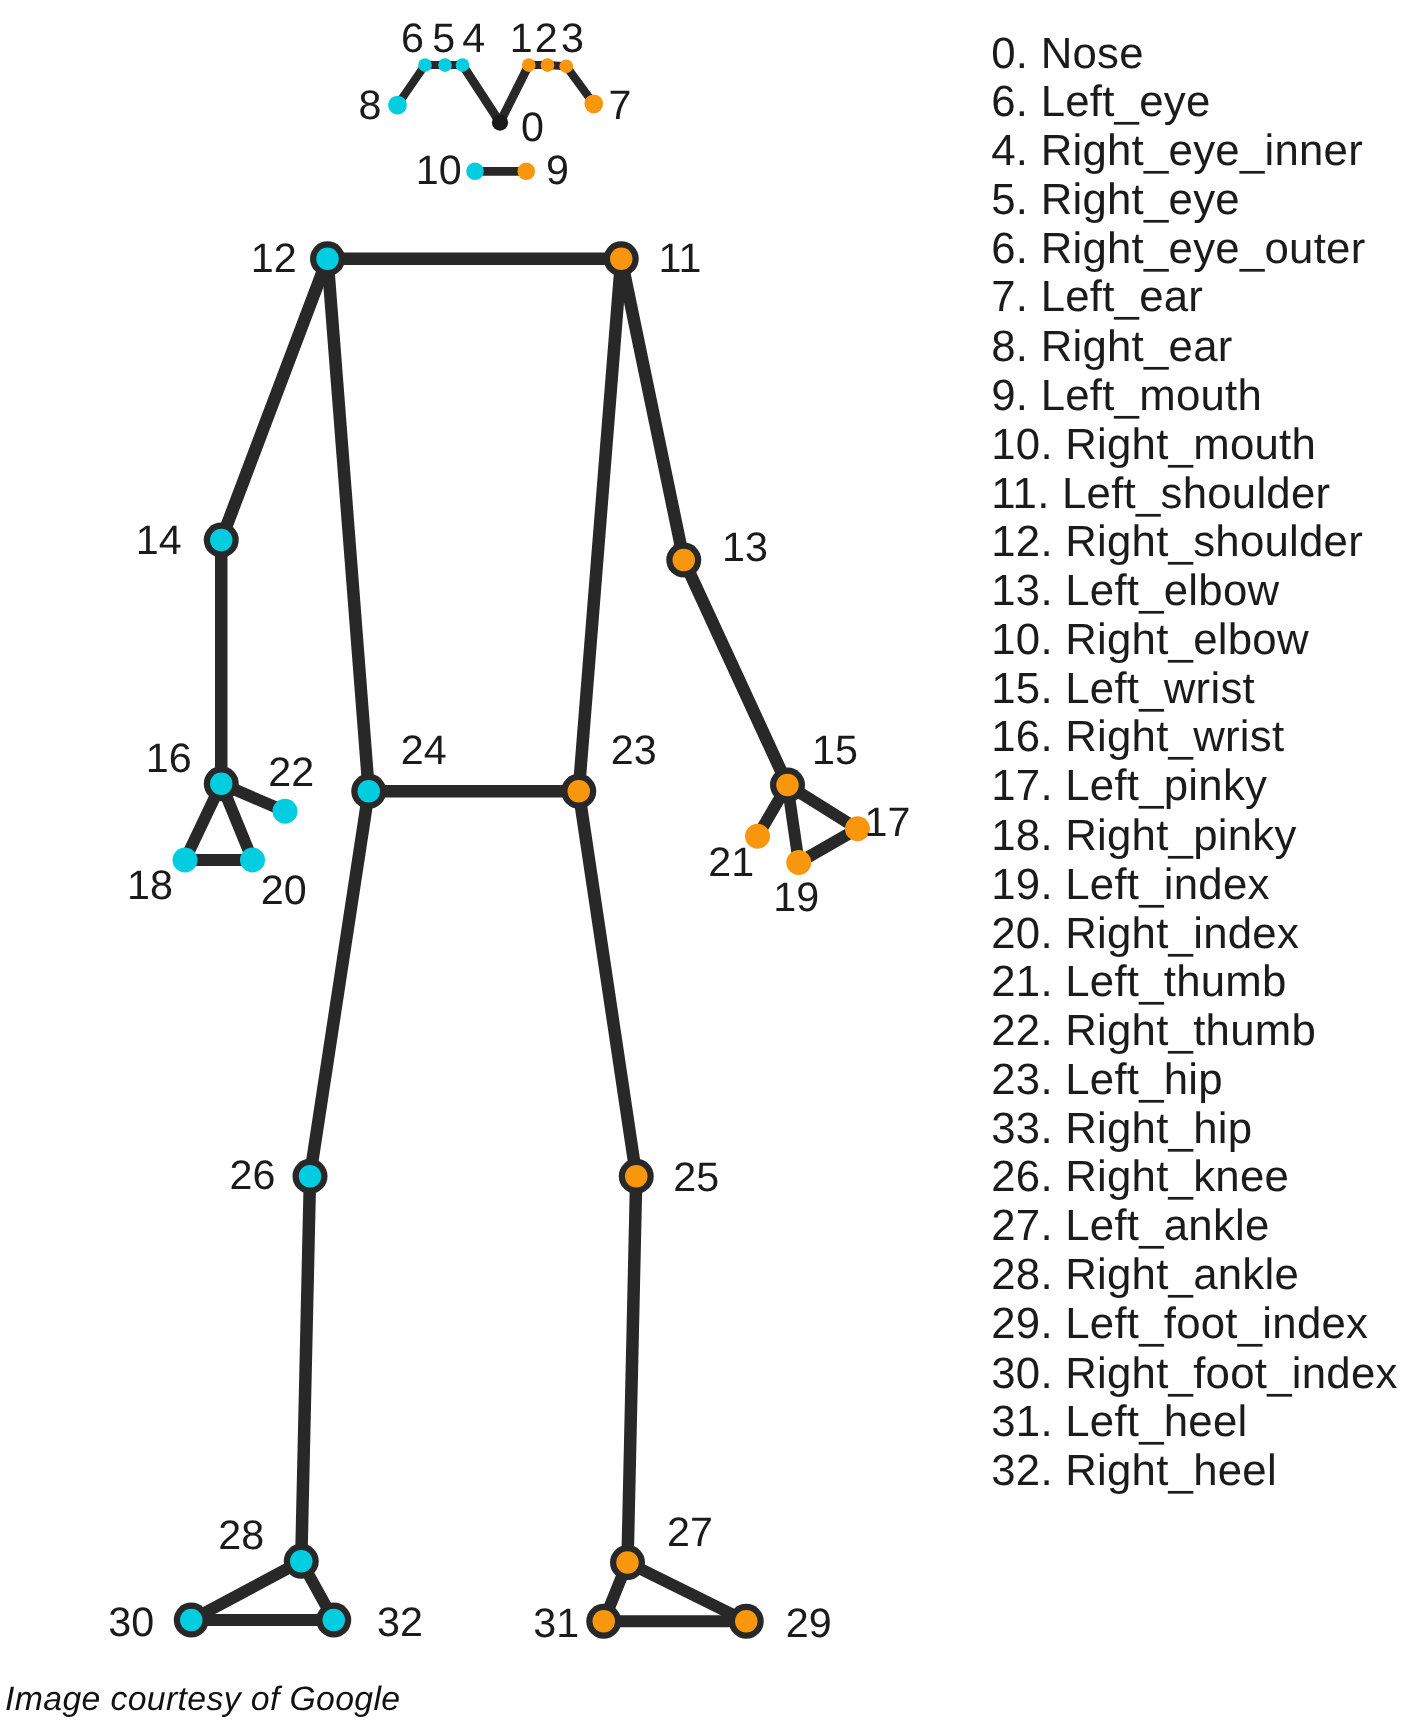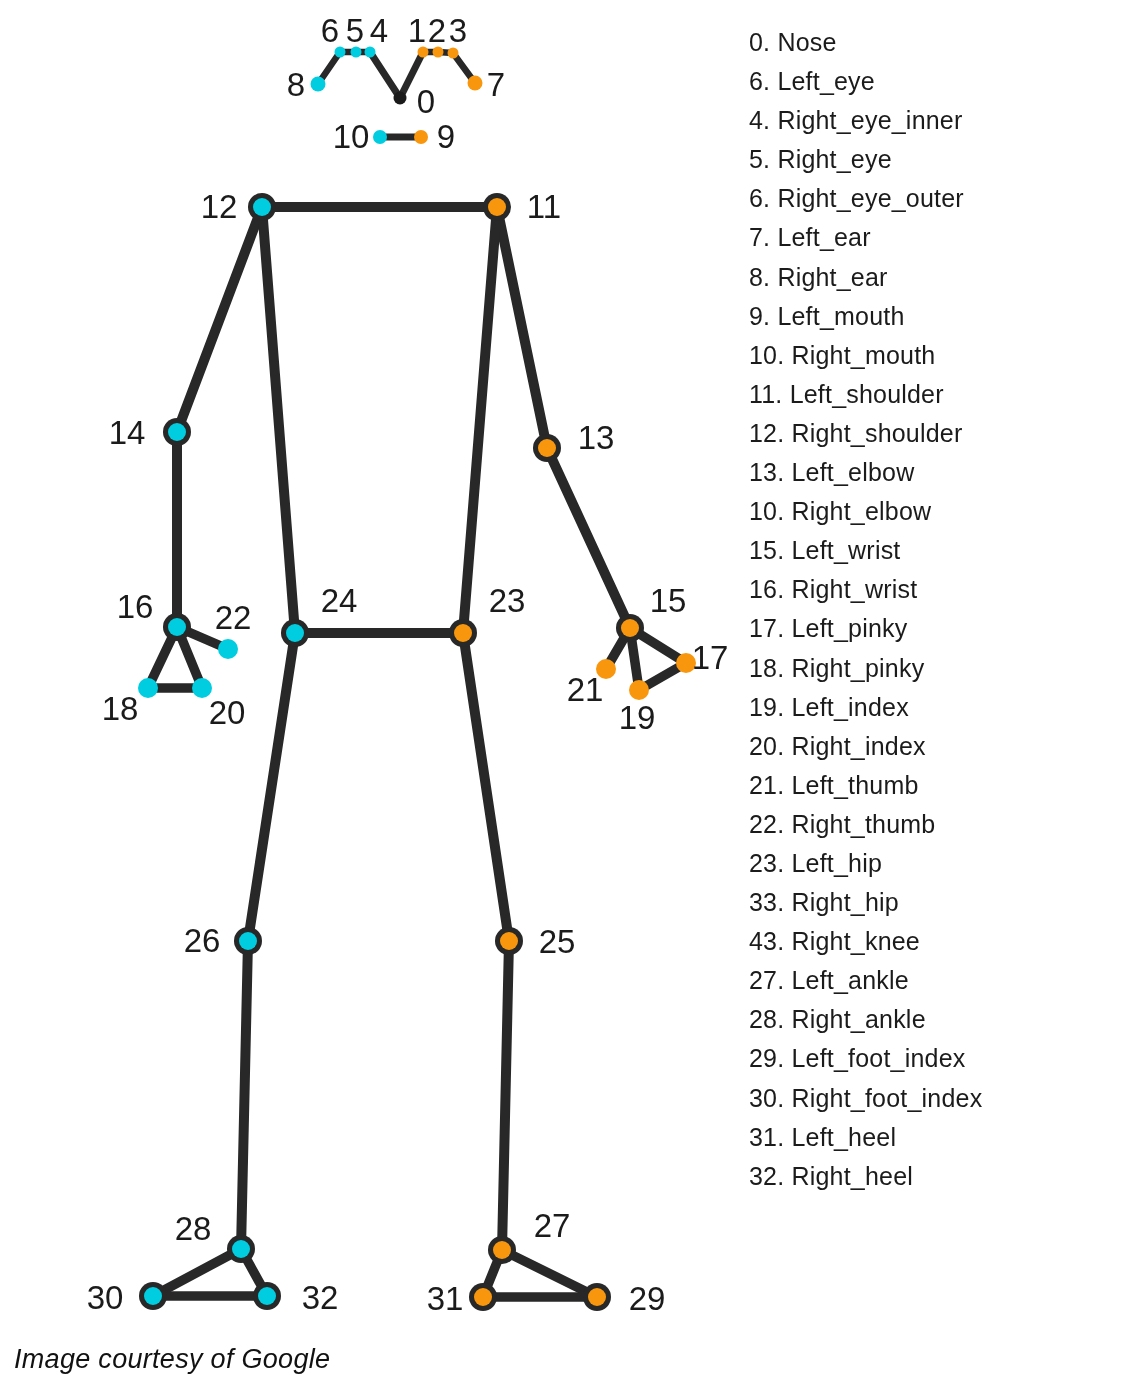--- a/index.html
+++ b/index.html
@@ -5,26 +5,26 @@
   html,body{margin:0;padding:0;background:#ffffff;}
   #stage{
     position:relative;
     width:1140px;height:1380px;
     background:#ffffff;
     font-family:"Liberation Sans","DejaVu Sans",sans-serif;
     overflow:hidden;
   }
   #skel{position:absolute;left:0;top:0;}
   #legend{
-    position:absolute;left:749px;top:23px;
-    color:#1b1b1b;font-size:25px;line-height:39.1px;
+    position:absolute;left:793px;top:23px;
+    color:#1b1b1b;font-size:35px;line-height:39.1px;
     letter-spacing:0.2px;white-space:nowrap;
   }
   #caption{
-    position:absolute;left:14px;top:1344px;
+    position:absolute;left:4px;top:1344px;
     font-style:italic;font-size:27px;color:#111;
     letter-spacing:0.3px;
   }
   .num-label{
     font-family:"Liberation Sans","DejaVu Sans",sans-serif;
     font-size:33px;fill:#1b1b1b;
   }
 </style>
 </head>
 <body>
@@ -166,21 +166,21 @@
       <div>15. Left_wrist</div>
       <div>16. Right_wrist</div>
       <div>17. Left_pinky</div>
       <div>18. Right_pinky</div>
       <div>19. Left_index</div>
       <div>20. Right_index</div>
       <div>21. Left_thumb</div>
       <div>22. Right_thumb</div>
       <div>23. Left_hip</div>
       <div>33. Right_hip</div>
-      <div>43. Right_knee</div>
+      <div>26. Right_knee</div>
       <div>27. Left_ankle</div>
       <div>28. Right_ankle</div>
       <div>29. Left_foot_index</div>
       <div>30. Right_foot_index</div>
       <div>31. Left_heel</div>
       <div>32. Right_heel</div>
     </div>
   <div id="caption">Image courtesy of Google</div>
 </div>
 

